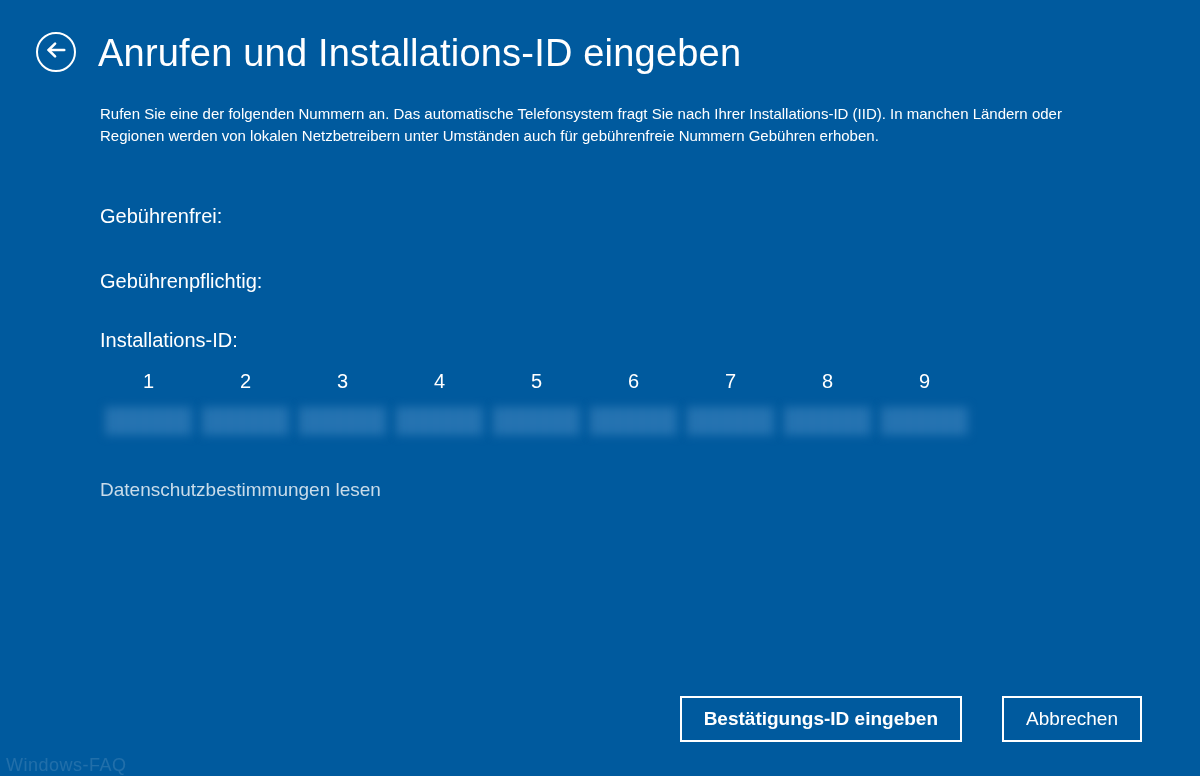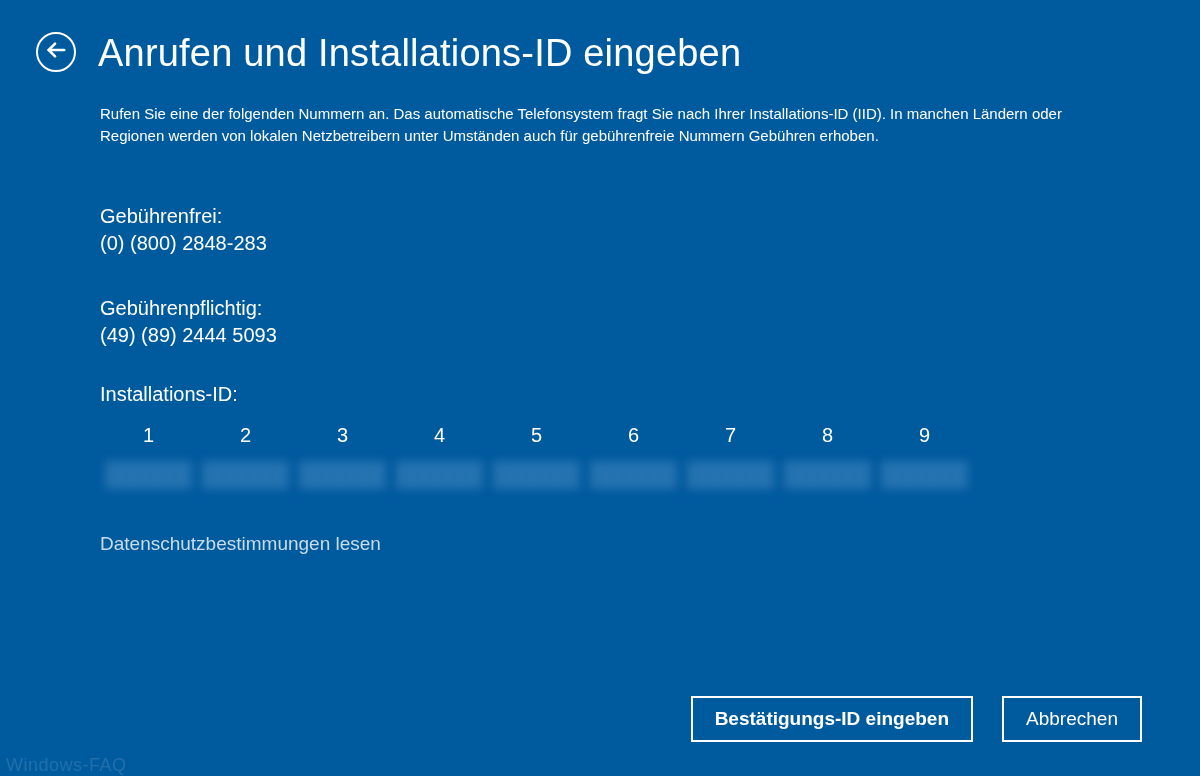--- a/index.html
+++ b/index.html
@@ -107,21 +107,21 @@
       margin-top: 44px;
       font-size: 19px;
       color: #c9dcea;
       cursor: pointer;
     }
     .footer {
       position: absolute;
       bottom: 34px;
       right: 58px;
       display: flex;
-      gap: 29px;
+      gap: 40px;
     }
     .btn {
       border: 2px solid #ffffff;
       background: transparent;
       color: #ffffff;
       font-size: 19px;
       font-family: inherit;
       padding: 10px 22px;
       cursor: pointer;
       min-width: 140px;
@@ -153,26 +153,24 @@
     </span>
   </div>
   <h1 class="page-title">Anrufen und Installations-ID eingeben</h1>
 </div>
 
 <div class="content">
   <p class="instructions">Rufen Sie eine der folgenden Nummern an. Das automatische Telefonsystem fragt Sie nach Ihrer Installations-ID (IID). In manchen Ländern oder Regionen werden von lokalen Netzbetreibern unter Umständen auch für gebührenfreie Nummern Gebühren erhoben.</p>
 
   <div class="section">
     <div class="section-label">Gebührenfrei:</div>
-    <div class="section-value">(0) (800) 2848-283</div>
   </div>
 
   <div class="section tight">
     <div class="section-label">Gebührenpflichtig:</div>
-    <div class="section-value">(49) (89) 2444 5093</div>
   </div>
 
   <div class="install-id-section">
     <div class="install-id-label">Installations-ID:</div>
     <div class="id-grid">
       <div class="id-col">
         <div class="id-num">1</div>
         <div class="id-block"></div>
       </div>
       <div class="id-col">

